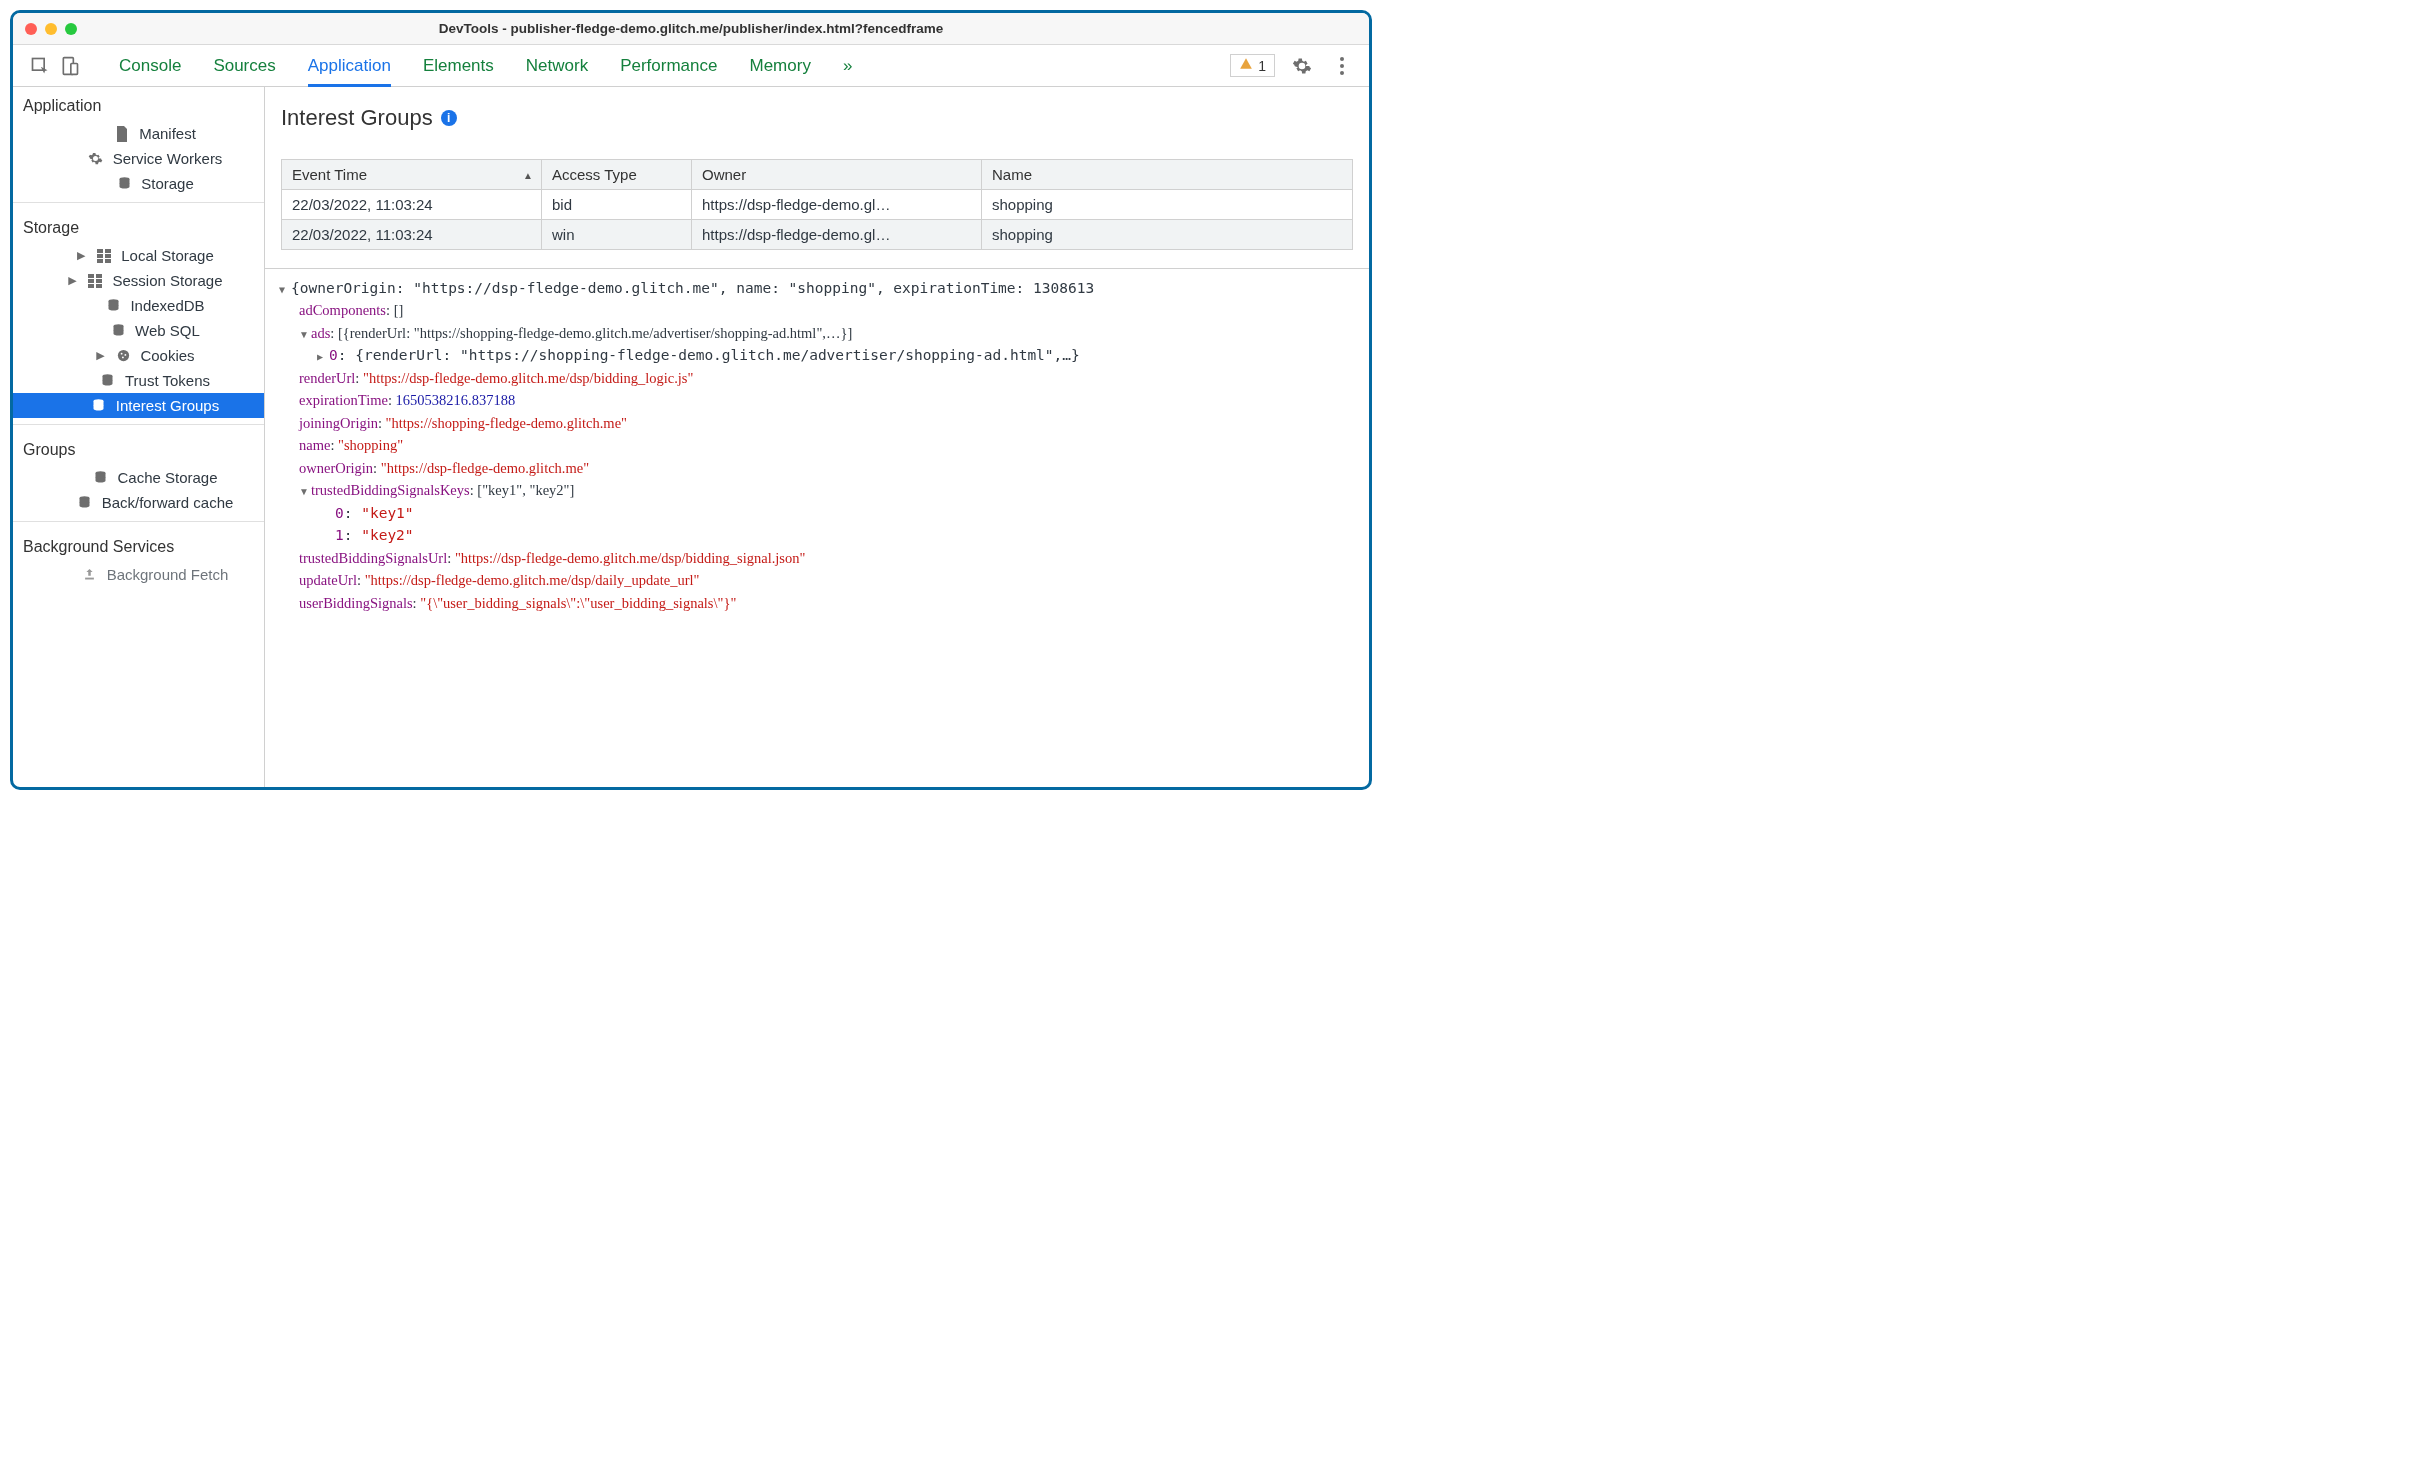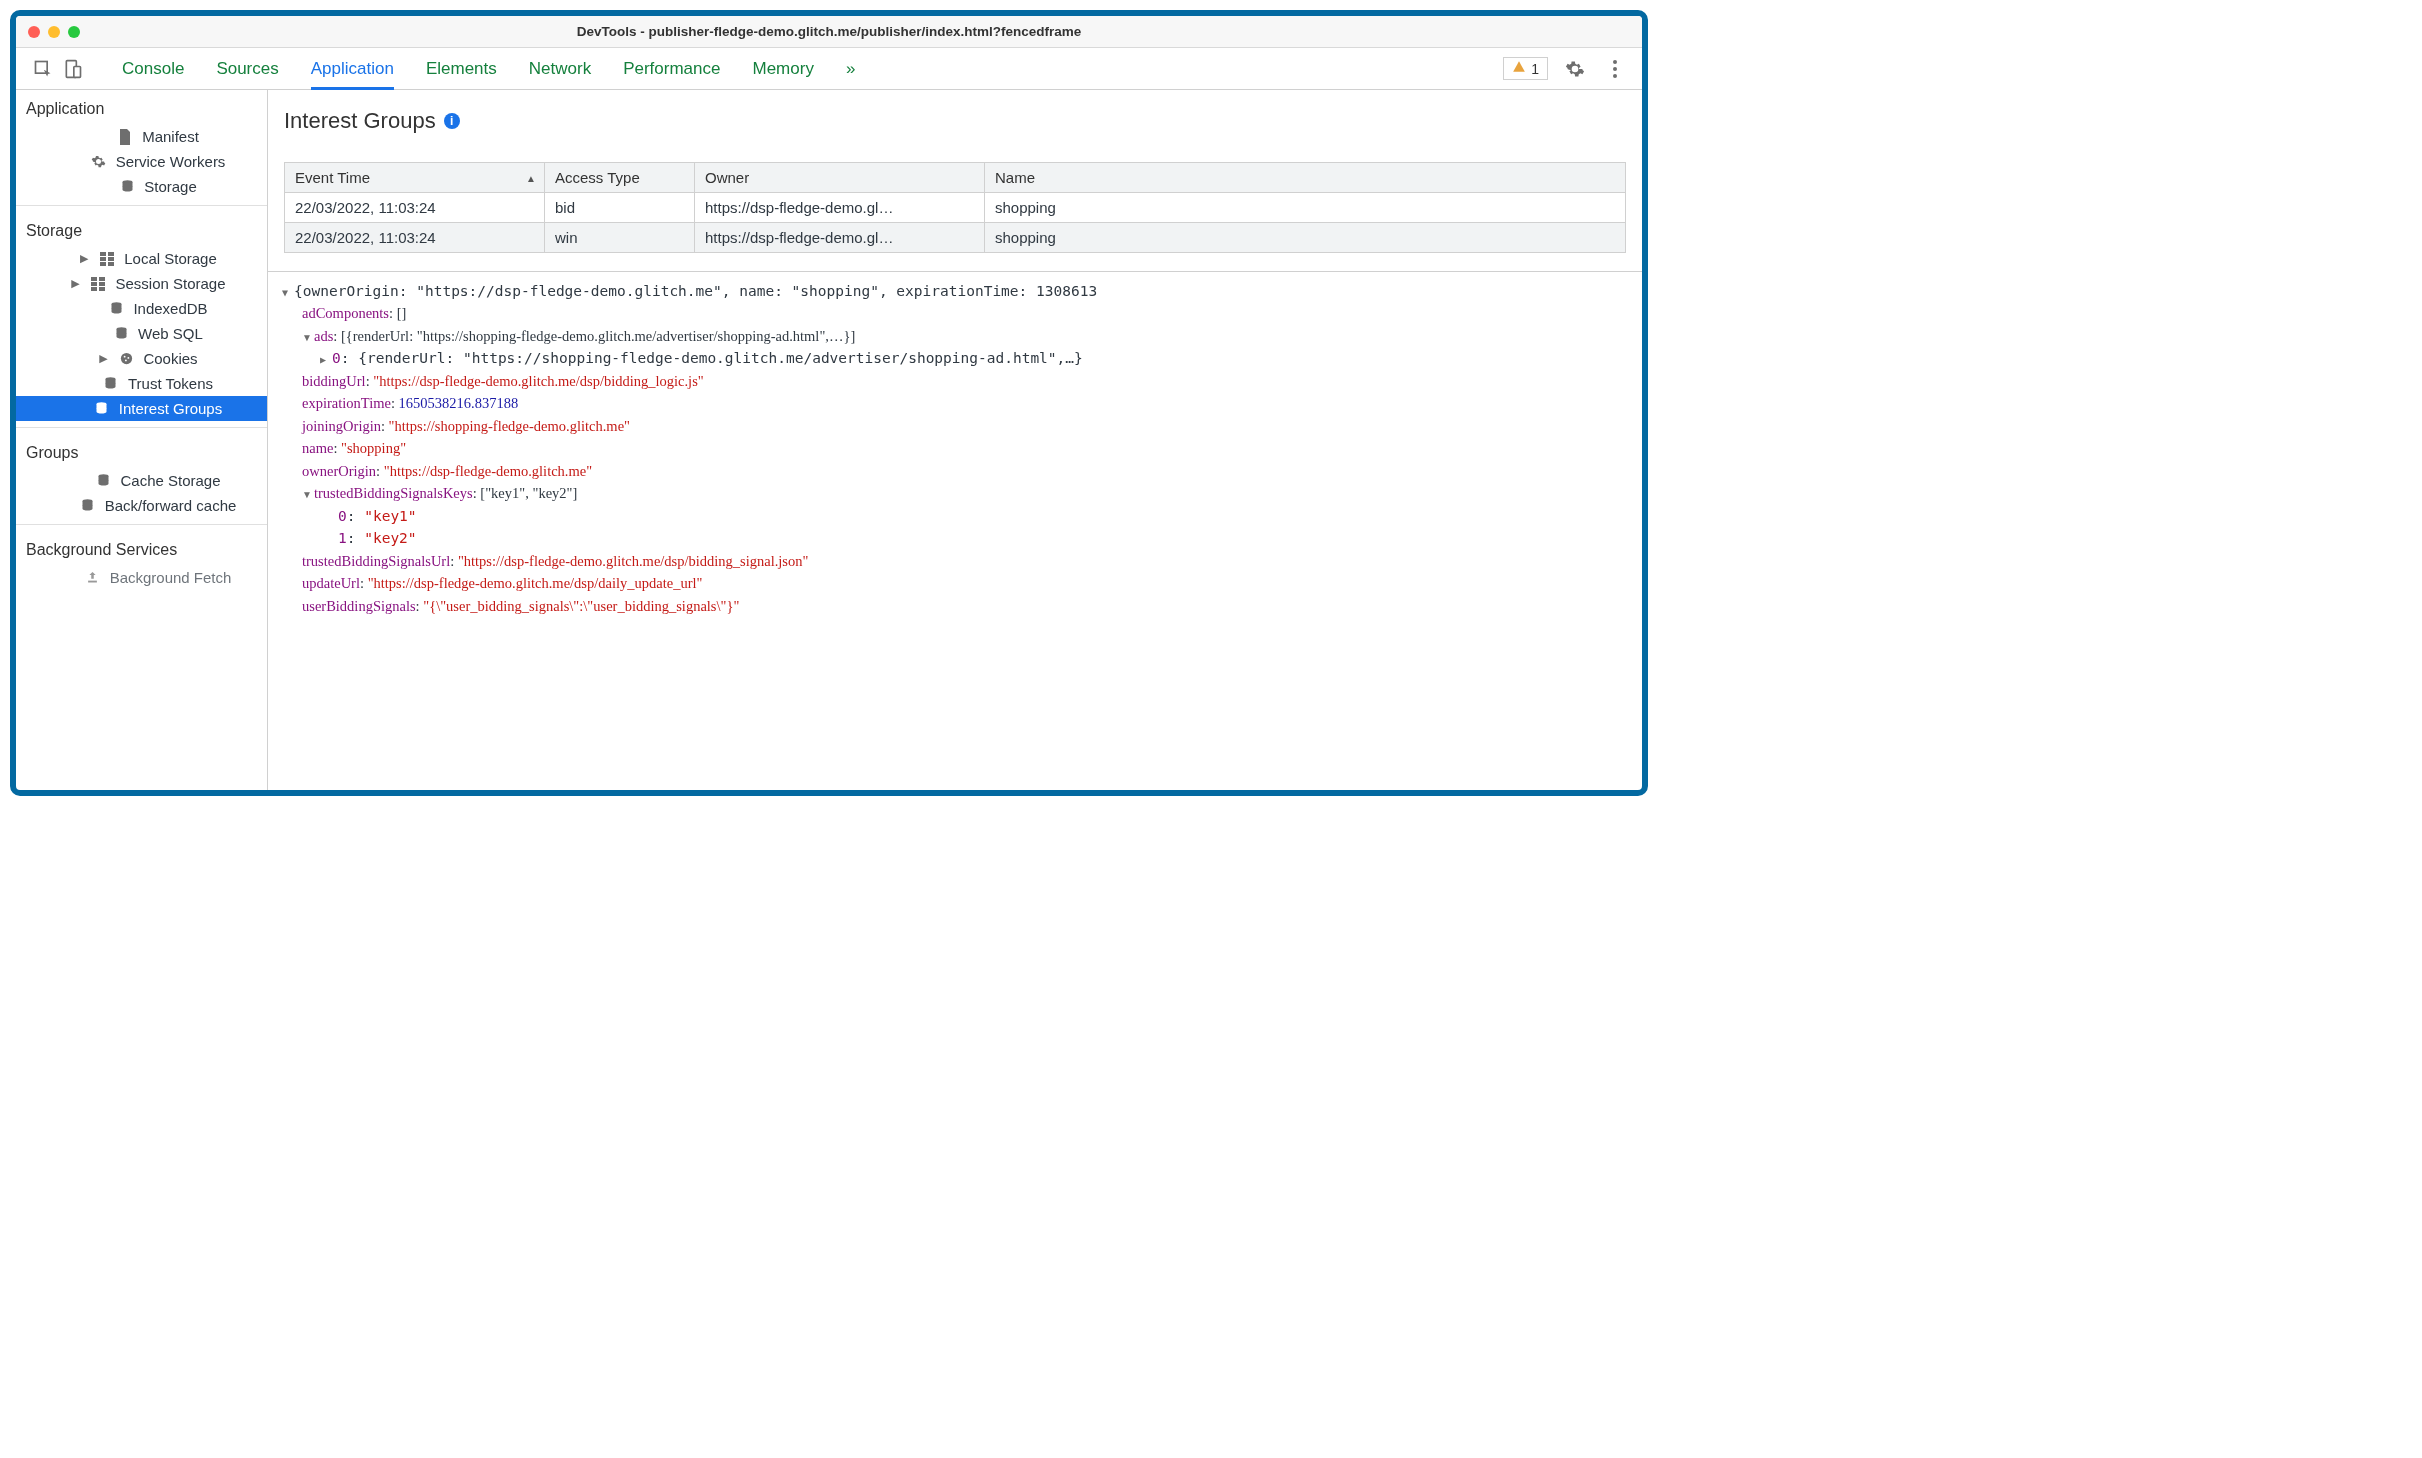--- a/index.html
+++ b/index.html
@@ -3,22 +3,22 @@
 <meta charset="utf-8">
 <style>
   * { box-sizing: border-box; margin: 0; padding: 0; }
   body {
     font-family: "Helvetica Neue", Arial, sans-serif;
     font-size: 14px;
     color: #303942;
     background: #fff;
   }
   .window {
-    width: 1638px;
-    border: 6px solid #0369a1;
+    width: 1362px;
+    border: 3px solid #0369a1;
     border-radius: 10px;
     overflow: hidden;
     margin: 10px;
     background: #fff;
   }
   
   .titlebar {
     display: flex;
     align-items: center;
     height: 32px;
@@ -423,21 +423,21 @@
             <td>shopping</td>
           </tr>
         </tbody>
       </table>
 
       <div class="json-area">
         <div class="line"><span class="tri2">▼</span><span class="plain">{ownerOrigin: "https://dsp-fledge-demo.glitch.me", name: "shopping", expirationTime: 1308613</span></div>
         <div class="line indent1"><span class="key">adComponents</span><span class="plain">: </span><span class="plain">[]</span></div>
         <div class="line indent1"><span class="tri2">▼</span><span class="key">ads</span><span class="plain">: </span><span class="plain">[{renderUrl: "https://shopping-fledge-demo.glitch.me/advertiser/shopping-ad.html",…}]</span></div>
         <div class="line indent2"><span class="tri2">▶</span><span class="key">0</span><span class="plain">: </span><span class="plain">{renderUrl: "https://shopping-fledge-demo.glitch.me/advertiser/shopping-ad.html",…}</span></div>
-        <div class="line indent1"><span class="key">biddingUrl</span><span class="plain">: </span><span class="str">"https://dsp-fledge-demo.glitch.me/dsp/bidding_logic.js"</span></div>
+        <div class="line indent1"><span class="key">renderUrl</span><span class="plain">: </span><span class="str">"https://dsp-fledge-demo.glitch.me/dsp/bidding_logic.js"</span></div>
         <div class="line indent1"><span class="key">expirationTime</span><span class="plain">: </span><span class="num">1650538216.837188</span></div>
         <div class="line indent1"><span class="key">joiningOrigin</span><span class="plain">: </span><span class="str">"https://shopping-fledge-demo.glitch.me"</span></div>
         <div class="line indent1"><span class="key">name</span><span class="plain">: </span><span class="str">"shopping"</span></div>
         <div class="line indent1"><span class="key">ownerOrigin</span><span class="plain">: </span><span class="str">"https://dsp-fledge-demo.glitch.me"</span></div>
         <div class="line indent1"><span class="tri2">▼</span><span class="key">trustedBiddingSignalsKeys</span><span class="plain">: </span><span class="plain">["key1", "key2"]</span></div>
         <div class="line indent3"><span class="key">0</span><span class="plain">: </span><span class="str">"key1"</span></div>
         <div class="line indent3"><span class="key">1</span><span class="plain">: </span><span class="str">"key2"</span></div>
         <div class="line indent1"><span class="key">trustedBiddingSignalsUrl</span><span class="plain">: </span><span class="str">"https://dsp-fledge-demo.glitch.me/dsp/bidding_signal.json"</span></div>
         <div class="line indent1"><span class="key">updateUrl</span><span class="plain">: </span><span class="str">"https://dsp-fledge-demo.glitch.me/dsp/daily_update_url"</span></div>
         <div class="line indent1"><span class="key">userBiddingSignals</span><span class="plain">: </span><span class="str">"{\"user_bidding_signals\":\"user_bidding_signals\"}"</span></div>

